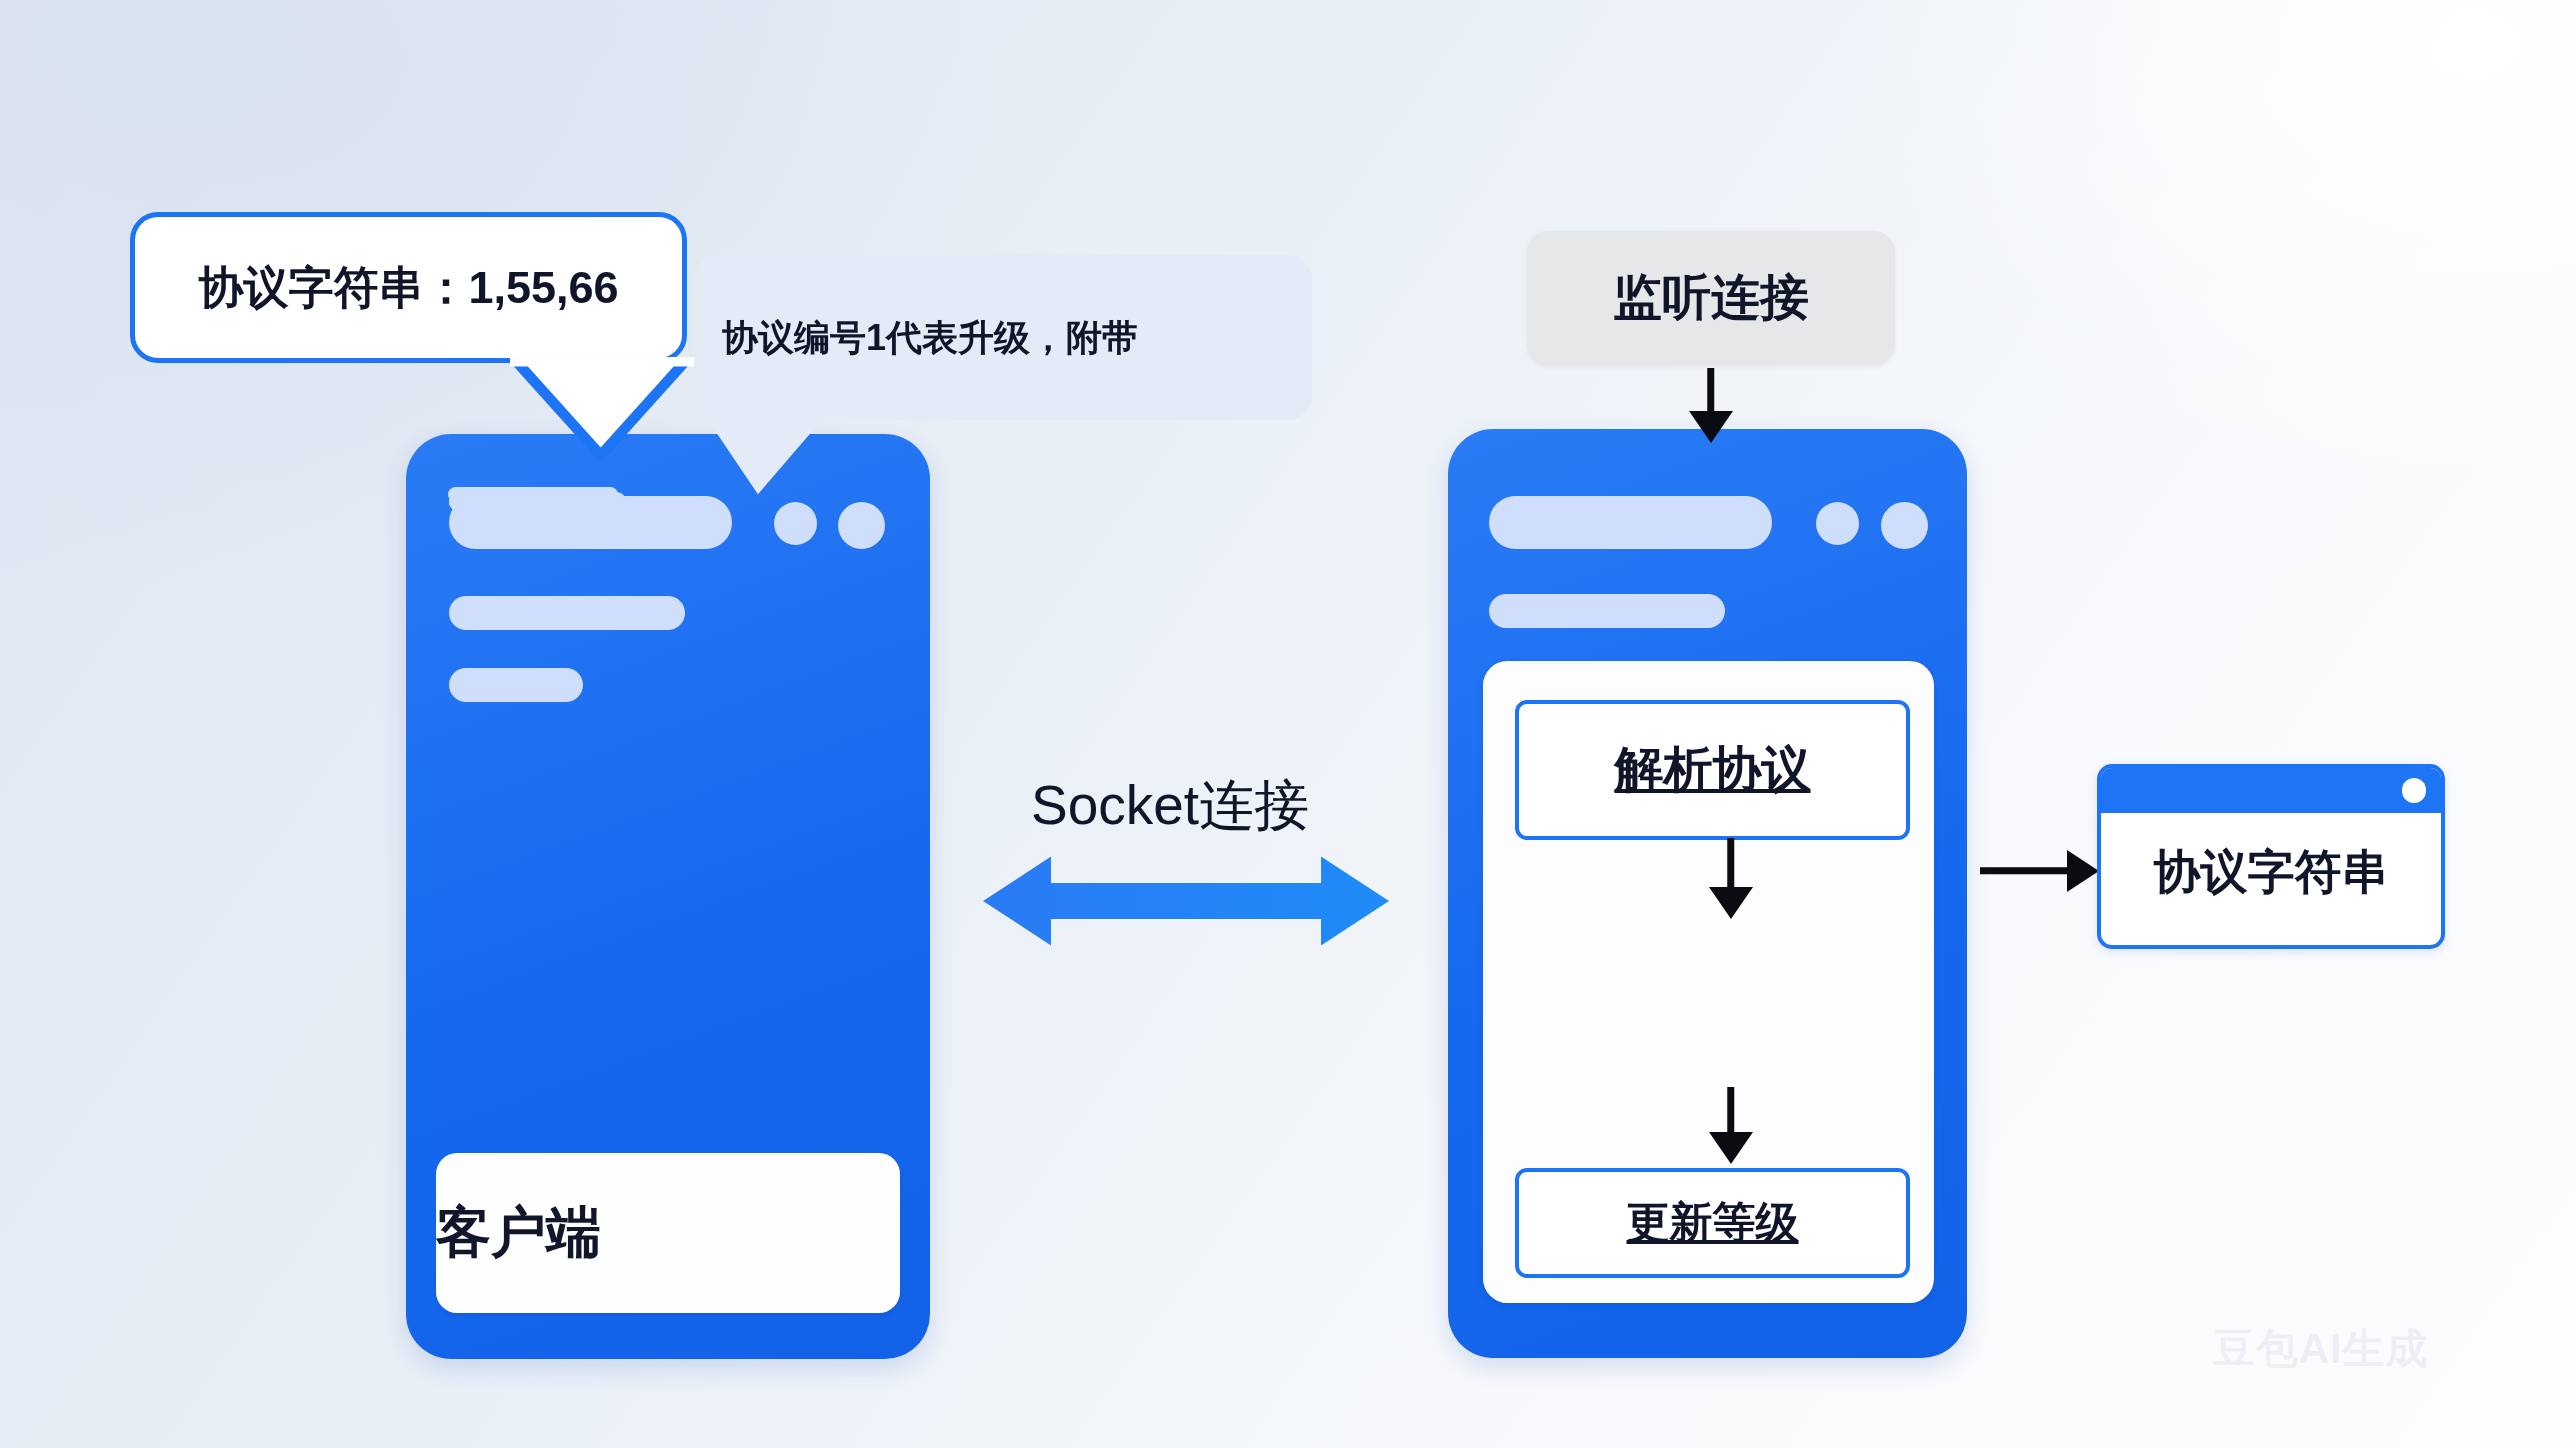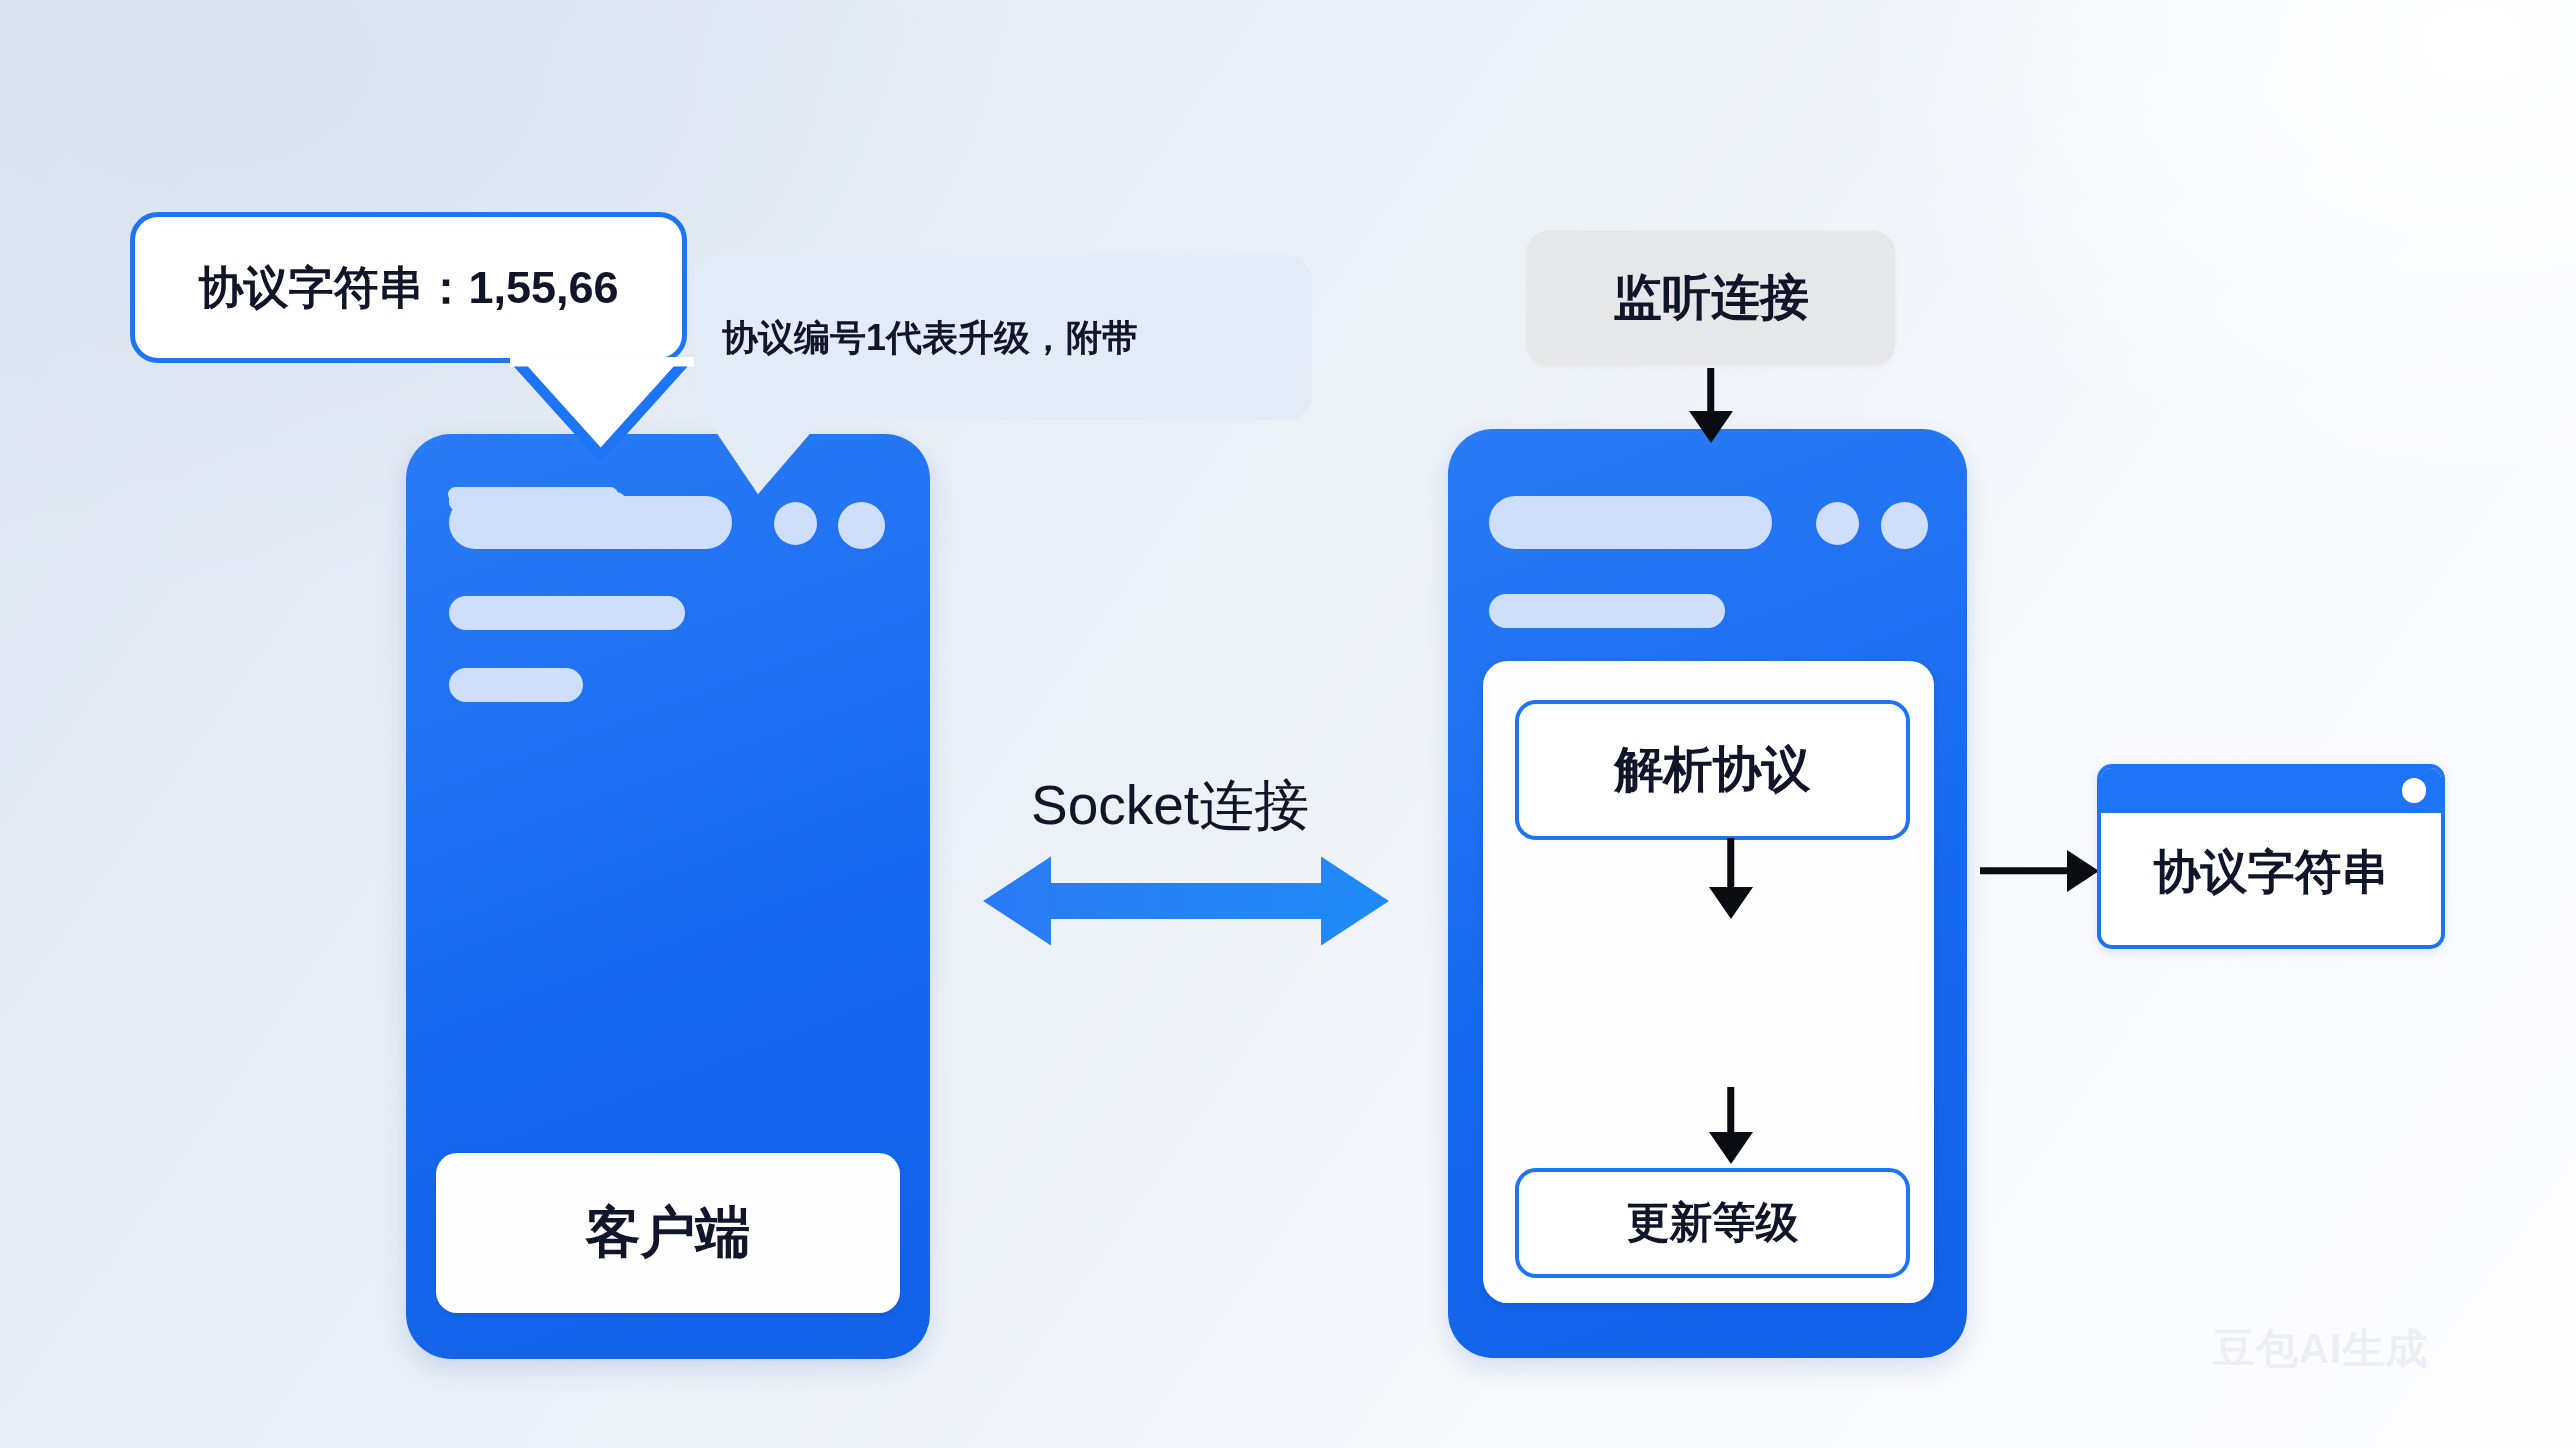--- a/index.html
+++ b/index.html
@@ -20,34 +20,34 @@
   .phone{
     position:absolute;border-radius:45px;
     background:linear-gradient(160deg,#2a7bf5 0%, #1569ee 55%, #1262e8 100%);
     box-shadow:0 9.4px 24.5px rgba(30,80,180,.16);
   }
   .ph-bar{position:absolute;background:#cfdffb;border-radius:943px;}
   .ph-dot{position:absolute;background:#cfdffb;border-radius:50%;}
 
   .white-card{
     position:absolute;background:#fefefe;border-radius:21px;
-    display:flex;align-items:center;justify-content:center;
+    display:flex;align-items:center;
     box-shadow:0 1.9px 5.7px rgba(0,0,0,.07);
   }
   .white-card span{color:#11162b;font-weight:700;}
 
   
   .inner-panel{
     position:absolute;background:#fdfdfd;border-radius:24.5px;
     box-shadow:0 1.9px 7.5px rgba(0,20,70,.10);
   }
   .flow-box{
     position:absolute;background:#ffffff;border:4.7px solid #1d74f5;
-    border-radius:21px;display:flex;align-items:center;justify-content:center;
-    color:#10152a;font-weight:700;
+    border-radius:12px;display:flex;align-items:center;justify-content:center;
+    color:#10152a;font-weight:700;text-decoration:underline;
   }
 
   
   .v-arrow{position:absolute;}
   .v-arrow .shaft{position:absolute;left:50%;transform:translateX(-50%);width:7.5px;background:#0b0b12;top:0;}
   .v-arrow .head{
     position:absolute;left:50%;transform:translateX(-50%);
     width:0;height:0;border-left:22px solid transparent;border-right:22px solid transparent;
     border-top:32px solid #0b0b12;
   }

